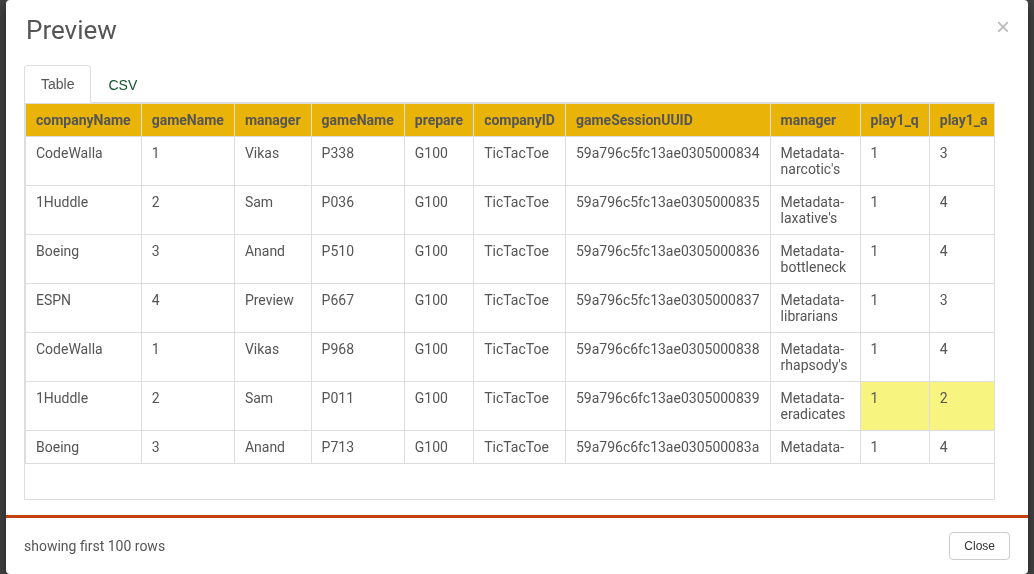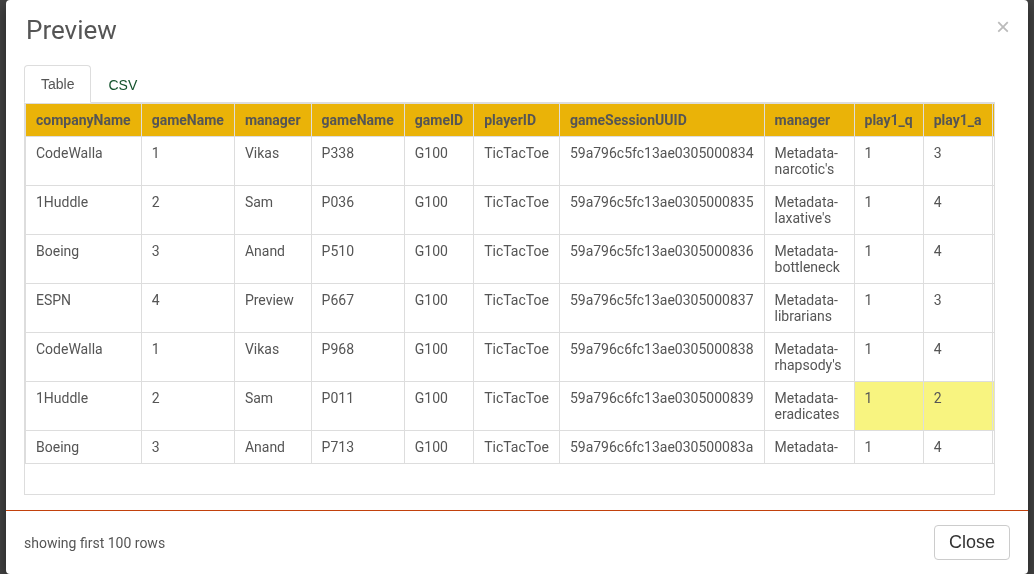--- a/index.html
+++ b/index.html
@@ -98,33 +98,33 @@
       color: #555;
     }
     td.prepare-col {
       white-space: normal;
       max-width: 90px;
     }
     tr.highlight td.hl {
       background: #f8f480;
     }
     .modal-footer {
-      border-top: 1px solid #c2410c;
+      border-top: 3px solid #c2410c;
       padding: 14px 18px;
       display: flex;
       justify-content: space-between;
       align-items: center;
     }
     .footer-text {
       font-size: 14px;
       color: #555;
     }
     .btn-close {
       padding: 6px 14px;
-      font-size: 18px;
+      font-size: 12px;
       color: #333;
       background: #fff;
       border: 1px solid #ccc;
       border-radius: 4px;
       cursor: pointer;
       text-align: right;
     }
     .table-wrap::-webkit-scrollbar { height: 14px; width: 14px; }
     .table-wrap::-webkit-scrollbar-track { background: #f0f0f0; }
     .table-wrap::-webkit-scrollbar-thumb { background: #c0c0c0; border-radius: 2px; }
@@ -143,22 +143,22 @@
       <button class="tab">CSV</button>
     </div>
     <div class="table-wrap">
       <table>
         <thead>
           <tr id="header-row">
               <th>companyName</th>
               <th>gameName</th>
               <th>manager</th>
               <th>gameName</th>
-              <th>gameID</th>
-              <th>playerID</th>
+              <th>prepare</th>
+              <th>companyID</th>
               <th>gameSessionUUID</th>
               <th>manager</th>
               <th>play1_q</th>
               <th>play1_a</th>
               <th>play1_is</th>
             </tr>
         </thead>
         <tbody id="table-body">
             <tr>
               <td>CodeWalla</td>

